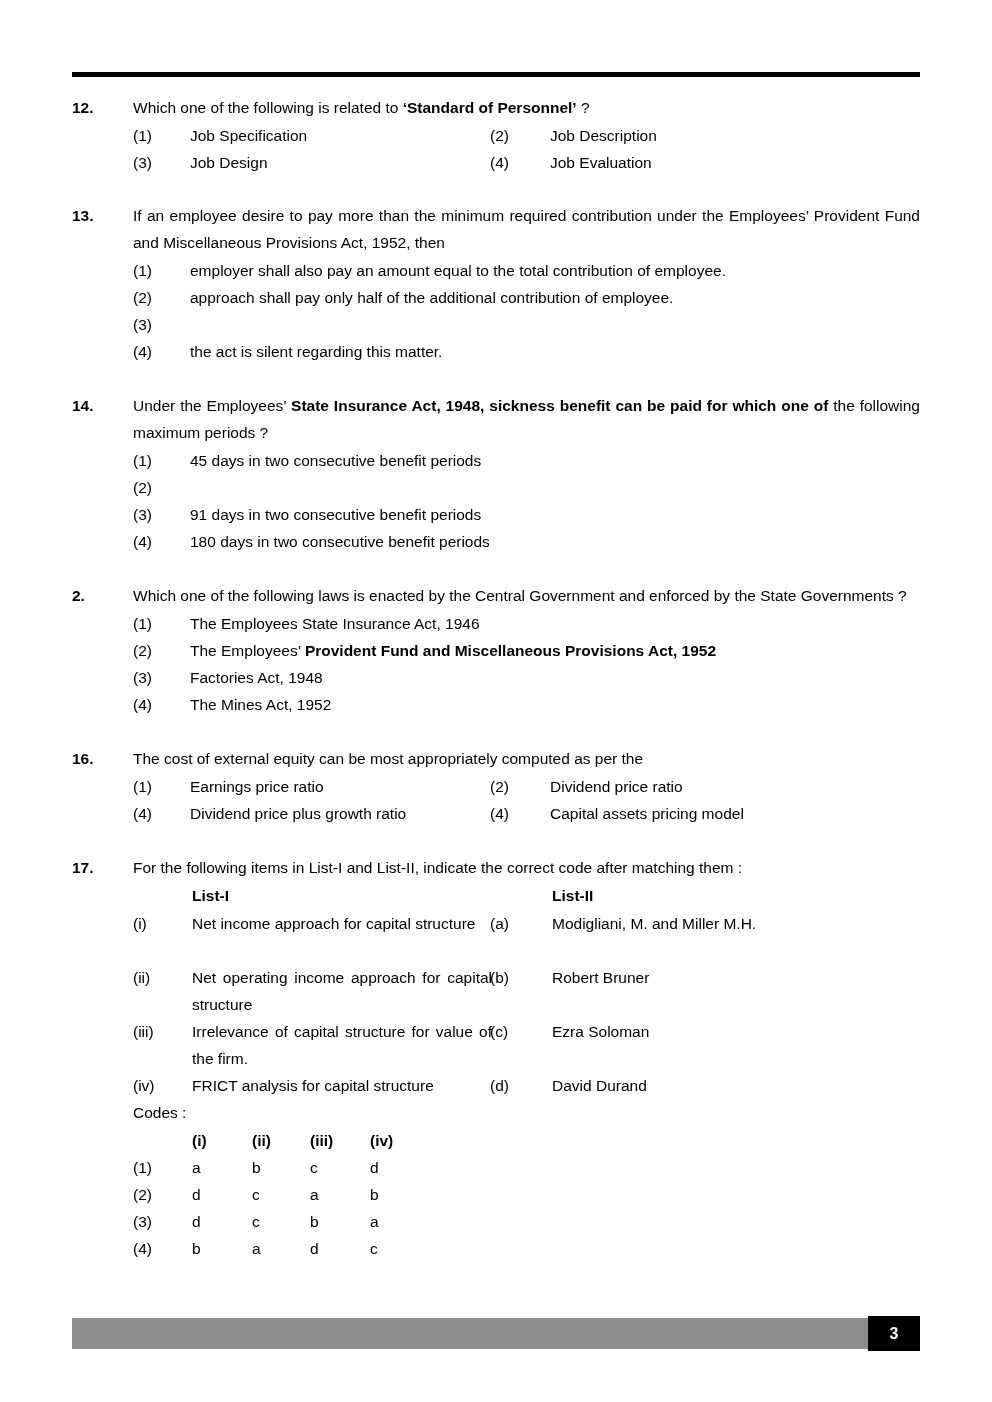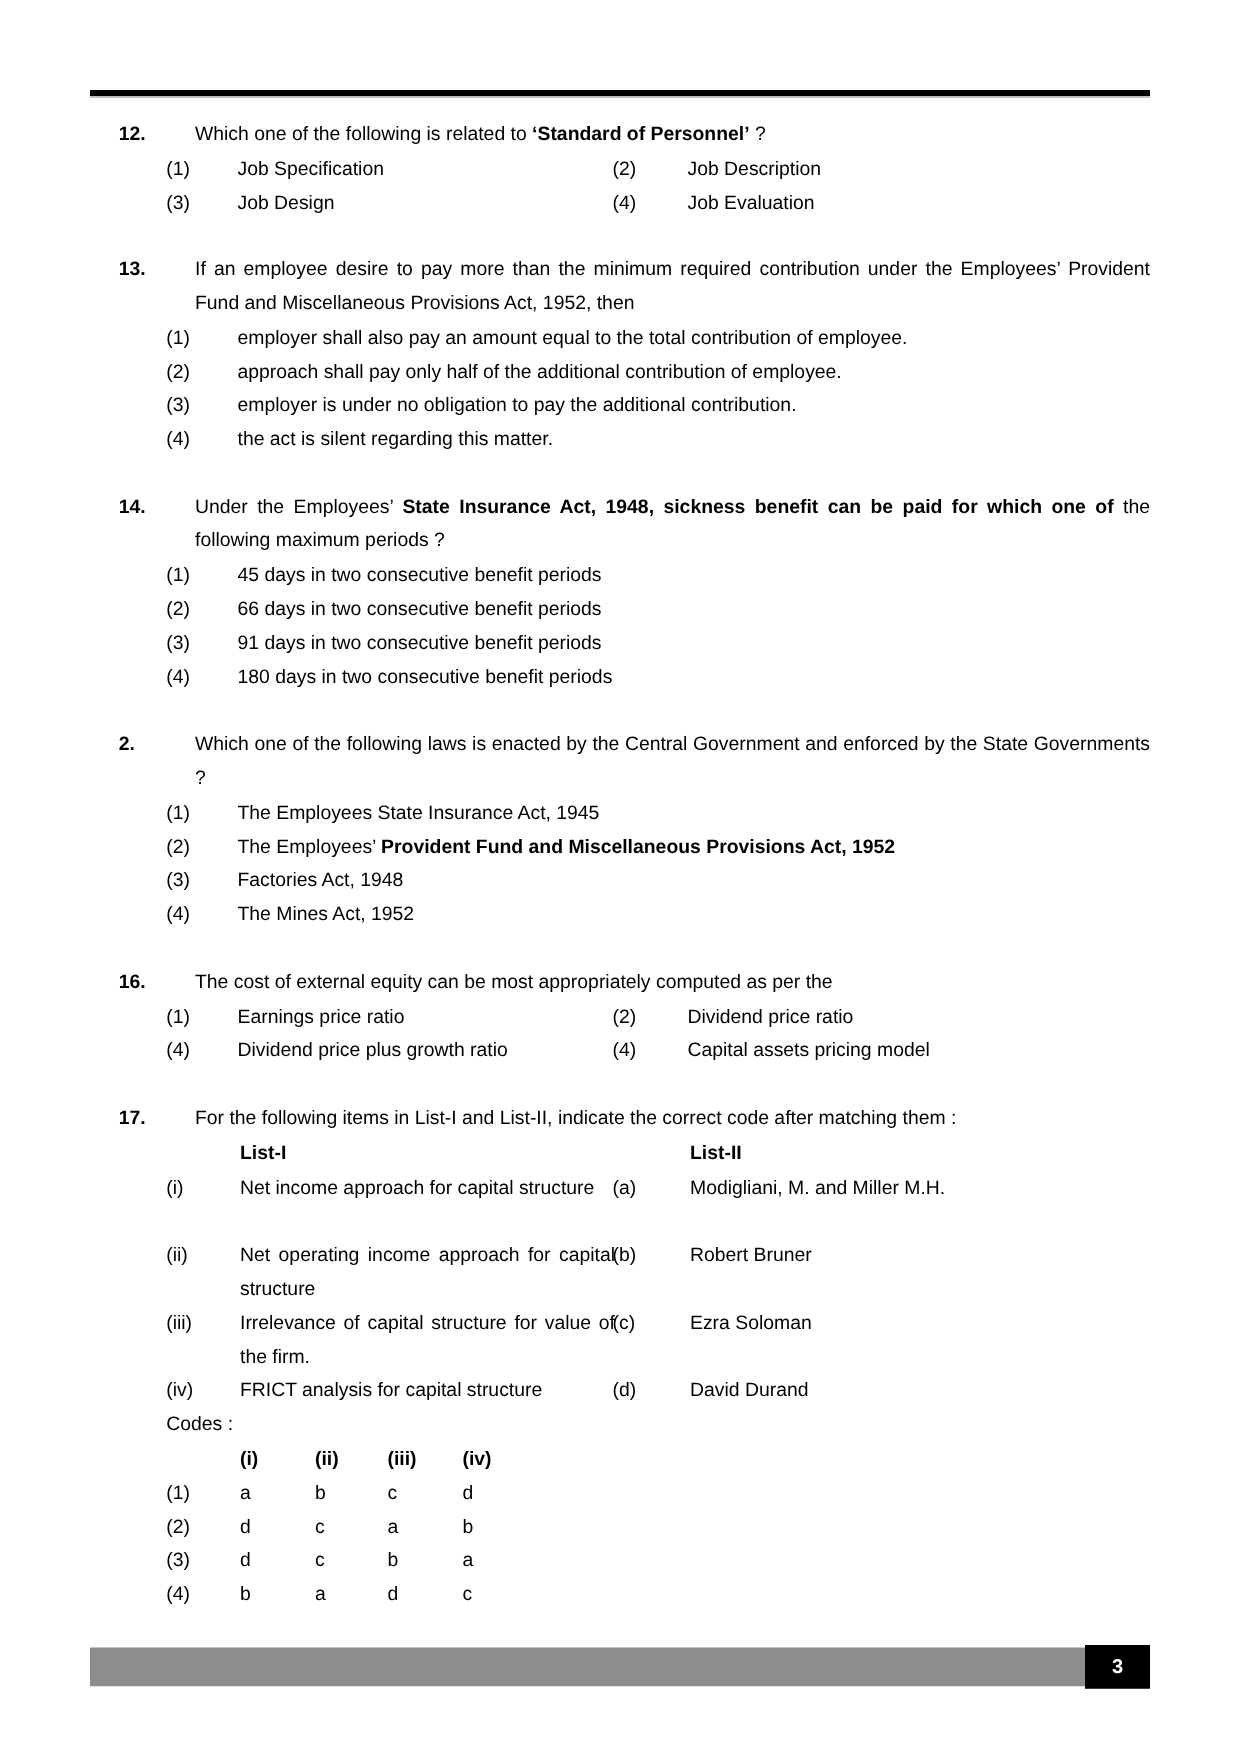--- a/index.html
+++ b/index.html
@@ -47,21 +47,20 @@
     position: relative;
     margin-bottom: 22px;
   }
   .q-head {
     position: relative;
     padding-left: 61px;
     font-size: 15.5px;
     line-height: 27px;
     text-align: justify;
     text-justify: inter-word;
-    margin-left: 23px;
   }
   .q-head.nojustify { text-align: left; }
   .q-num {
     position: absolute;
     left: 0;
     top: 0;
     font-weight: bold;
     font-size: 15.5px;
     line-height: 27px;
   }
@@ -214,61 +213,59 @@
         <div class="opt-row">
           <span class="opt-lbl">(1)</span>
           <span class="opt-txt">employer shall also pay an amount equal to the total contribution of employee.</span>
         </div>
         <div class="opt-row">
           <span class="opt-lbl">(2)</span>
           <span class="opt-txt">approach shall pay only half of the additional contribution of employee.</span>
         </div>
         <div class="opt-row">
           <span class="opt-lbl">(3)</span>
-          <span class="opt-txt">employer is under no obligation to pay the additional contribution.</span>
         </div>
         <div class="opt-row">
           <span class="opt-lbl">(4)</span>
           <span class="opt-txt">the act is silent regarding this matter.</span>
         </div>
       </div>
     </div>
 
     <div class="q-block" style="margin-top:27px;">
       <div class="q-head">
         <span class="q-num">14.</span><span>Under the Employees’ </span><b>State Insurance Act, 1948, sickness benefit can be paid for which one of</b><span> the following maximum periods ?</span>
       </div>
       <div class="opts">
         <div class="opt-row">
           <span class="opt-lbl">(1)</span>
           <span class="opt-txt">45 days in two consecutive benefit periods</span>
         </div>
         <div class="opt-row">
           <span class="opt-lbl">(2)</span>
-          <span class="opt-txt">66 days in two consecutive benefit periods</span>
         </div>
         <div class="opt-row">
           <span class="opt-lbl">(3)</span>
           <span class="opt-txt">91 days in two consecutive benefit periods</span>
         </div>
         <div class="opt-row">
           <span class="opt-lbl">(4)</span>
           <span class="opt-txt">180 days in two consecutive benefit periods</span>
         </div>
       </div>
     </div>
 
     <div class="q-block" style="margin-top:27px;">
       <div class="q-head">
         <span class="q-num">2.</span><span>Which one of the following laws is enacted by the Central Government and enforced by the State Governments ?</span>
       </div>
       <div class="opts">
         <div class="opt-row">
           <span class="opt-lbl">(1)</span>
-          <span class="opt-txt">The Employees State Insurance Act, 1945</span>
+          <span class="opt-txt">The Employees State Insurance Act, 1946</span>
         </div>
         <div class="opt-row">
           <span class="opt-lbl">(2)</span>
           <span class="opt-txt"><span>The Employees’ </span><b>Provident Fund and Miscellaneous Provisions Act, 1952</b></span>
         </div>
         <div class="opt-row">
           <span class="opt-lbl">(3)</span>
           <span class="opt-txt">Factories Act, 1948</span>
         </div>
         <div class="opt-row">

